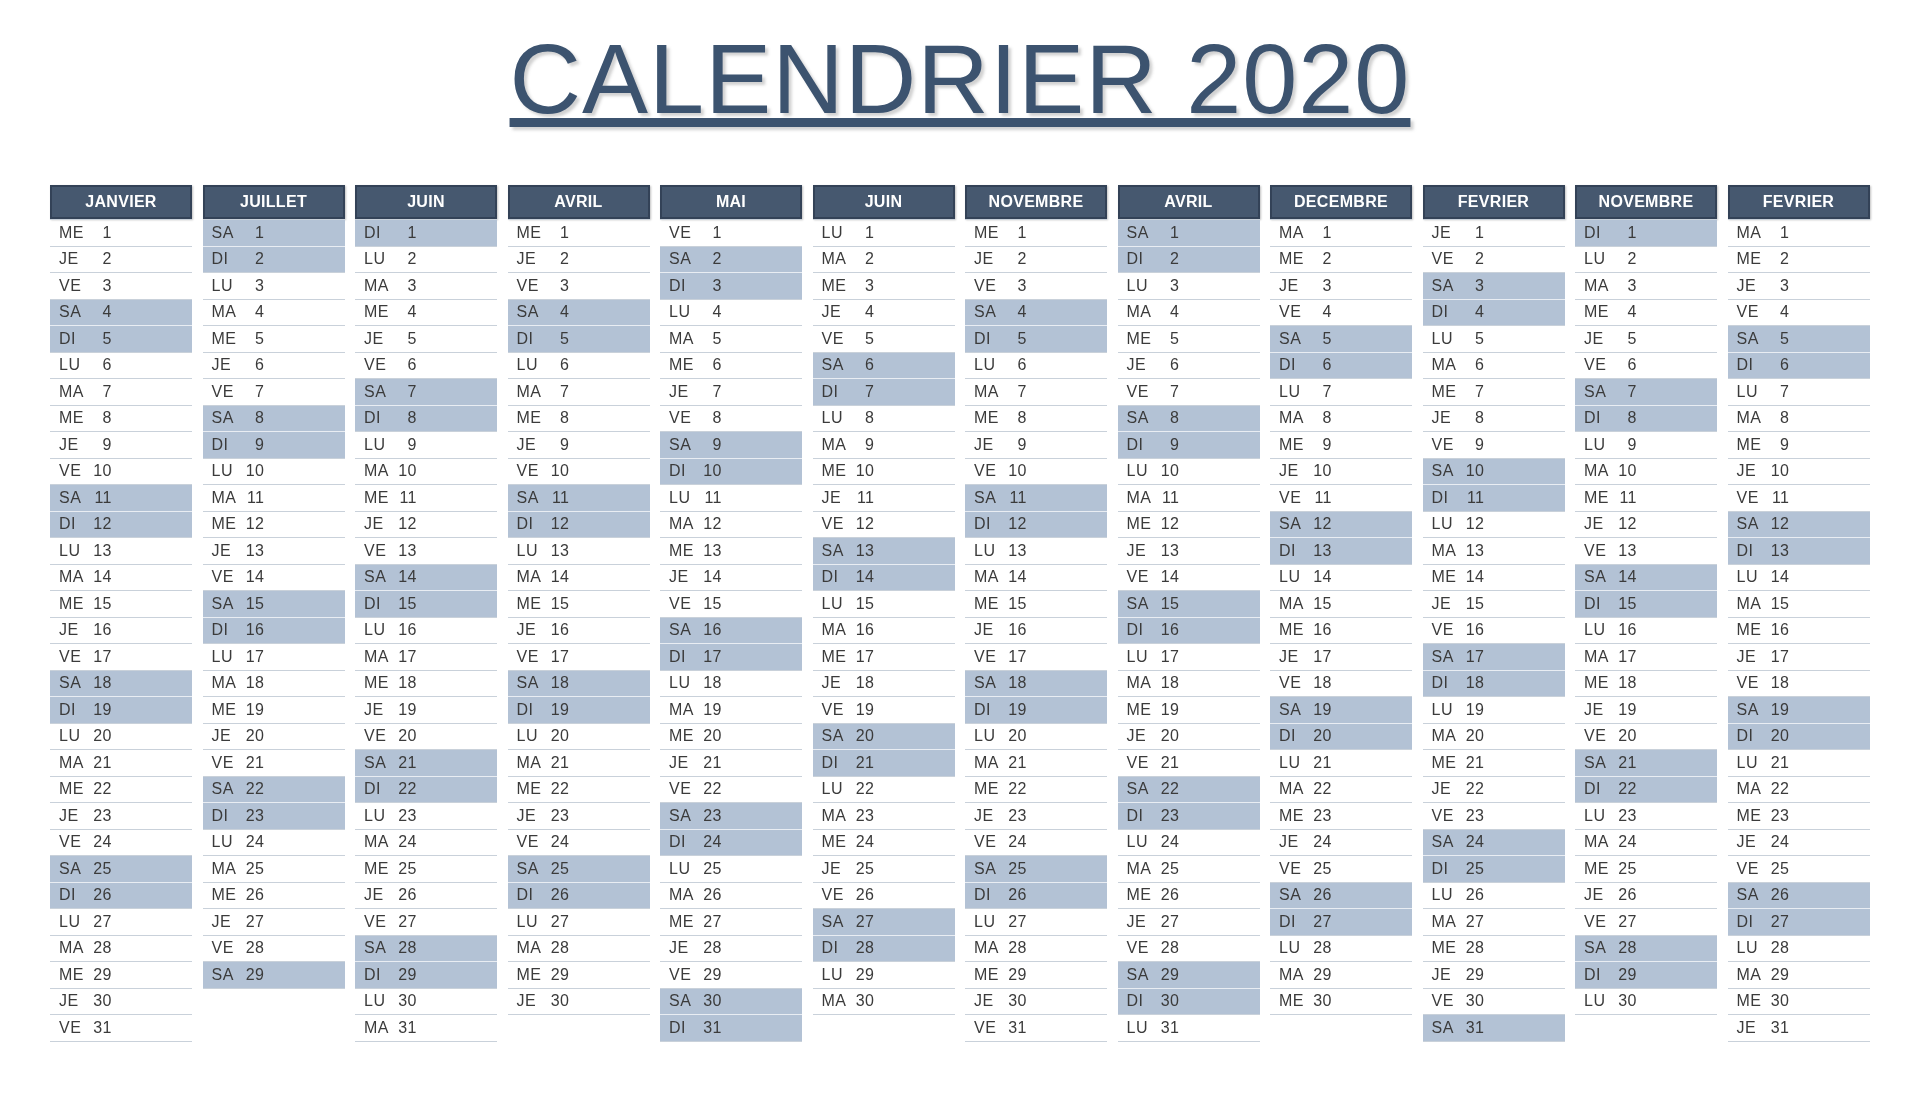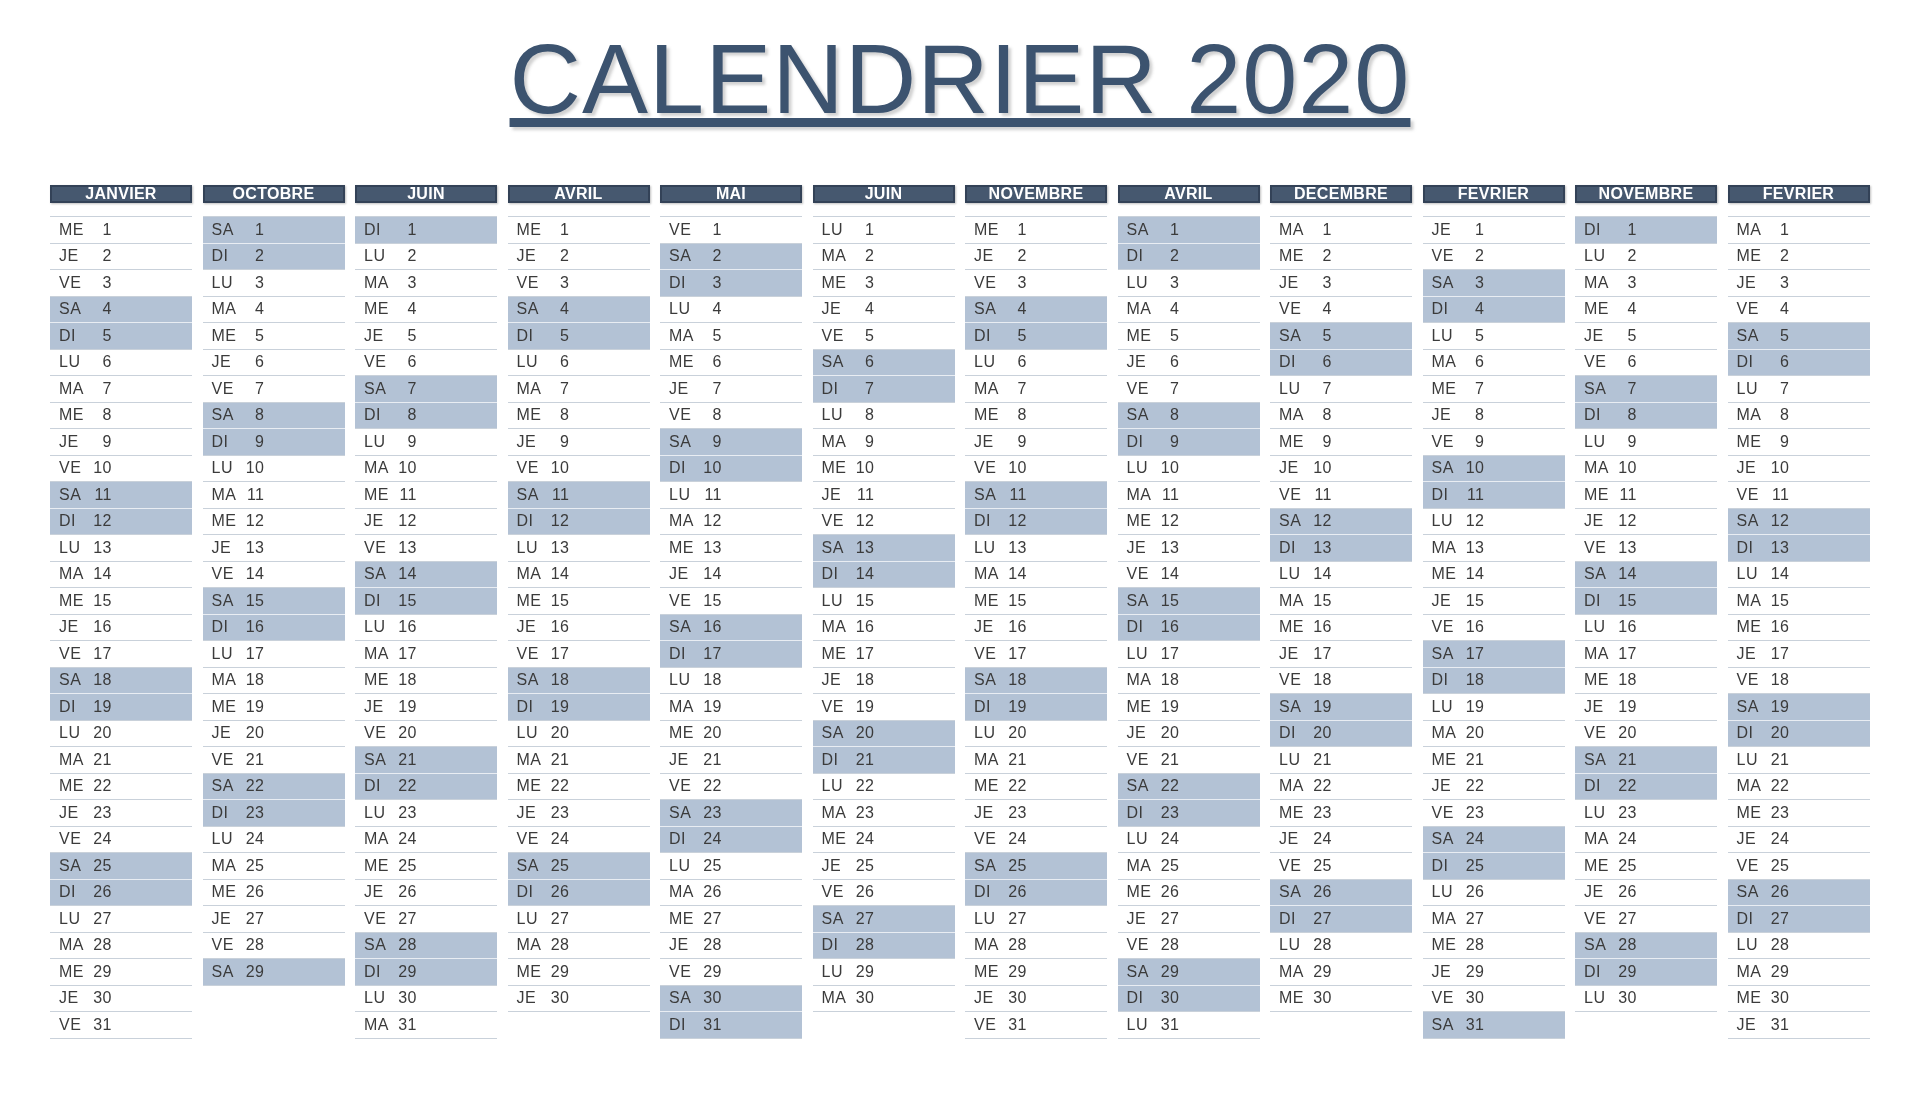--- a/index.html
+++ b/index.html
@@ -13,27 +13,27 @@
     color:var(--title-color); text-shadow:3px 3px 3px rgba(90,90,90,0.28);
     white-space:nowrap;
     text-decoration:underline;
   }
   .calendar {
     position:absolute; top:185px; left:50px;
     display:flex; gap:10.5px;
   }
   .month { width:142px; flex:0 0 142px; }
   .month-header {
-    box-sizing:border-box; height:18px;
+    box-sizing:border-box; height:34px;
     background:var(--header-bg); border:2px solid var(--header-border);
     color:var(--header-text); font-size:16px; font-weight:700; letter-spacing:0.3px;
     display:flex; align-items:center; justify-content:center;
     box-shadow:1px 1px 2px rgba(0,0,0,0.25);
   }
-  .days { margin-top:13px; border-bottom:1px solid var(--grid-line); }
+  .days { margin-top:0; border-bottom:1px solid var(--grid-line); }
   .day-row {
     box-sizing:border-box; height:26.5px;
     border-top:1px solid var(--grid-line);
     display:flex; align-items:center;
     font-size:16px; color:var(--day-text); letter-spacing:0.5px;
   }
   .day-row.weekend { background:var(--weekend-bg); }
   .day-row.weekend.after-weekend { border-top-color:var(--weekend-sep); }
   .day-abbrev { display:inline-block; width:33px; margin-left:9px; }
   .day-num { display:inline-block; width:20px; text-align:right; }
@@ -167,21 +167,21 @@
           <span class="day-abbrev">JE</span>
           <span class="day-num">30</span>
         </div>
         <div class="day-row">
           <span class="day-abbrev">VE</span>
           <span class="day-num">31</span>
         </div>
       </div>
     </div>
     <div class="month">
-      <div class="month-header">OCTOBRE</div>
+      <div class="month-header">JUILLET</div>
       <div class="days">
         <div class="day-row weekend">
           <span class="day-abbrev">SA</span>
           <span class="day-num">1</span>
         </div>
         <div class="day-row weekend after-weekend">
           <span class="day-abbrev">DI</span>
           <span class="day-num">2</span>
         </div>
         <div class="day-row">

